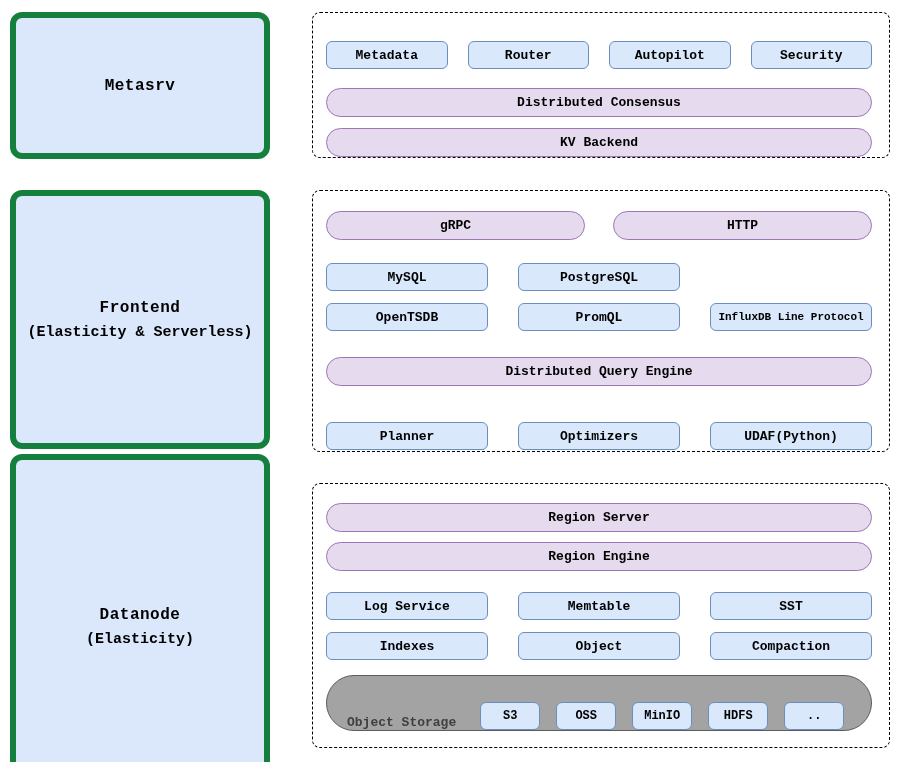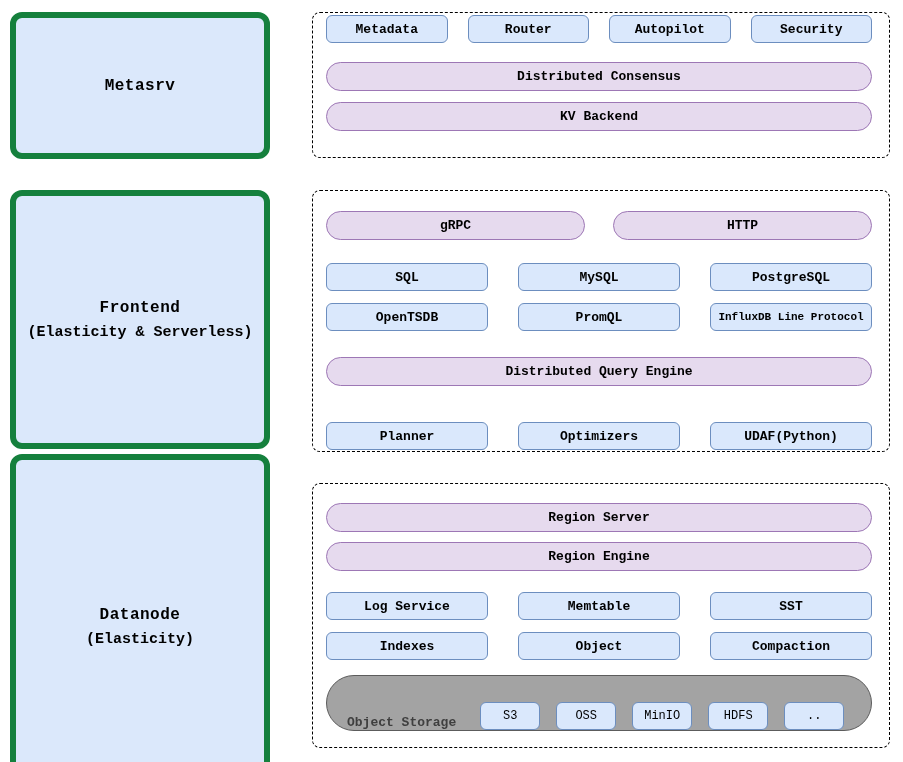--- a/index.html
+++ b/index.html
@@ -31,26 +31,26 @@
         box-sizing:border-box;display:flex;align-items:center;justify-content:center;
         font-size:13px;font-weight:bold;color:#000;white-space:nowrap;}
 
   .objstore{background:#a3a3a3;border:1px solid #5c5c5c;border-radius:28px;height:56px;
             box-sizing:border-box;display:flex;align-items:flex-end;padding:0 18px 0 20px;
             gap:16px;}
   .objstore .objlabel{font-size:13px;font-weight:bold;color:#3f3f3f;margin-right:8px;
                       white-space:nowrap;}
   .objnode{width:60px;flex:0 0 60px;height:28px;background:#dae8fc;border:1px solid #6c8ebf;
            border-radius:6px;box-sizing:border-box;display:flex;align-items:center;
-           justify-content:center;font-size:12px;font-weight:normal;color:#000;}
+           justify-content:center;font-size:12px;font-weight:bold;color:#000;}
 
   .mt19{margin-top:19px;}.mt11{margin-top:11px;}.mt23{margin-top:23px;}
   .mt12{margin-top:12px;}.mt26{margin-top:26px;}.mt20{margin-top:36px;}
   .mt10{margin-top:10px;}.mt21{margin-top:21px;}.mt15{margin-top:15px;}
-  .pt15{padding-top:2px;}.pt20{padding-top:20px;}.pt19{padding-top:19px;}
+  .pt15{padding-top:28px;}.pt20{padding-top:20px;}.pt19{padding-top:19px;}
 </style>
 </head>
 <body>
 
 <div class="canvas">
 
   <div class="bigbox" style="top:12px;height:147px;">
     <div class="title">Metasrv</div>
   </div>
 
@@ -74,21 +74,20 @@
     <div class="pill mt19">Distributed Consensus</div>
     <div class="pill mt11">KV Backend</div>
   </div>
 
   <div class="panel pt20" style="top:190px;height:262px;">
     <div class="row2">
       <div class="pill">gRPC</div>
       <div class="pill">HTTP</div>
     </div>
     <div class="row3 mt23">
-      <div class="node">SQL</div>
       <div class="node">MySQL</div>
       <div class="node">PostgreSQL</div>
     </div>
     <div class="row3 mt12">
       <div class="node">OpenTSDB</div>
       <div class="node">PromQL</div>
       <div class="node small-text">InfluxDB Line Protocol</div>
     </div>
     <div class="pill mt26">Distributed Query Engine</div>
     <div class="row3 mt20">

